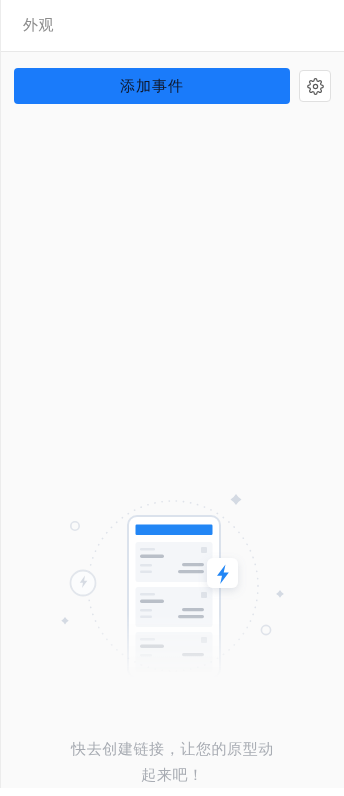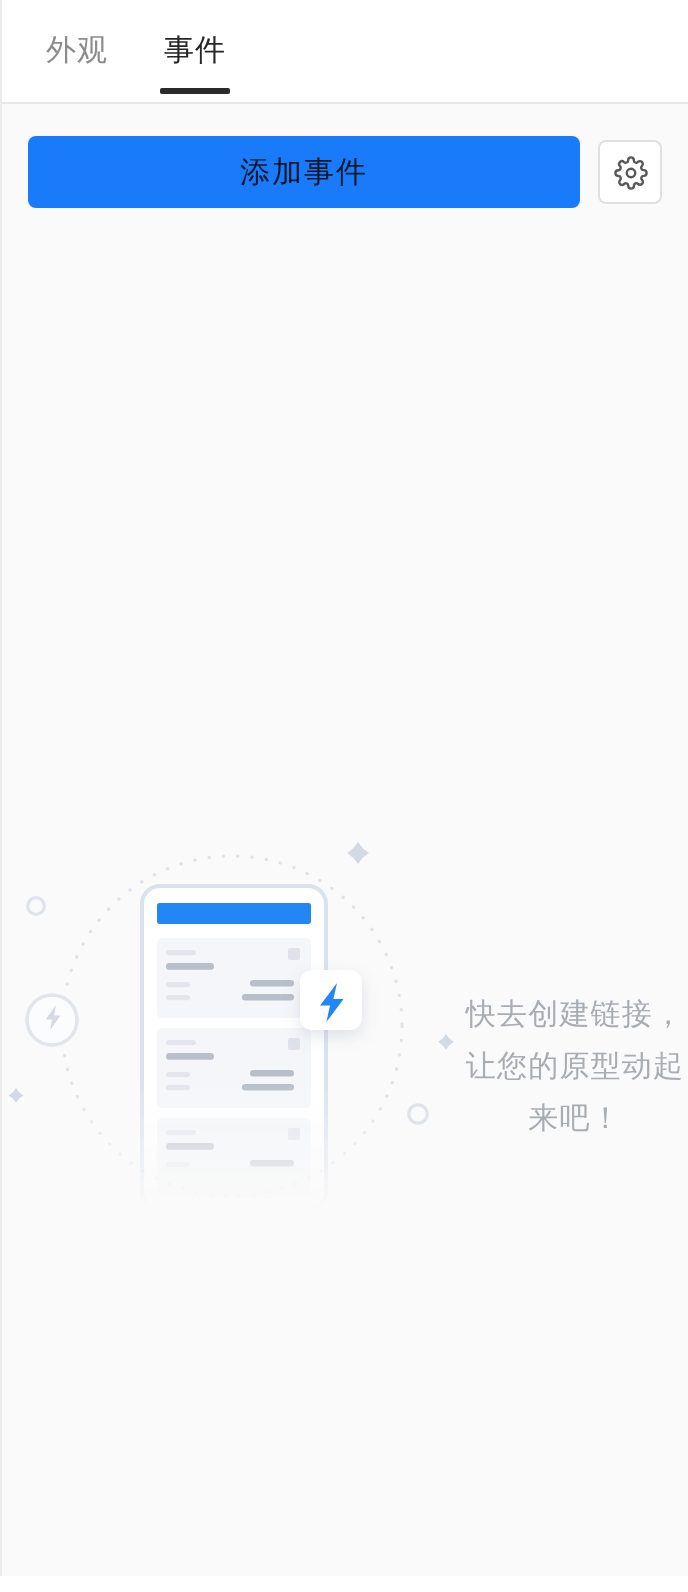--- a/index.html
+++ b/index.html
@@ -113,23 +113,23 @@
     align-items: center;
     justify-content: center;
   }
 
   .gear-button svg { display: block; }
 
   
   .empty-state {
     flex: 1 1 auto;
     display: flex;
-    flex-direction: row;
-    align-items: center;
-    justify-content: center;
+    flex-direction: column;
+    align-items: center;
+    justify-content: flex-end;
     padding-top: 118px;
     min-height: 0;
   }
 
   .illustration {
     width: 230px;
     height: 200px;
     position: relative;
   }
 
@@ -150,23 +150,20 @@
   }
 </style>
 </head>
 <body>
 
 <div class="panel">
 
   <div class="tab-bar">
     <div class="tab">
       <span>外观</span>
-    </div>
-    <div class="tab active">
-      <span>事件</span>
     </div>
   </div>
 
   <div class="body-area">
 
     <div class="action-row">
       <button class="add-button">添加事件</button>
       <button class="gear-button">
         <span>
           <svg width="17" height="17" viewBox="0 0 24 24" fill="none" stroke="#595959" stroke-width="1.7" stroke-linecap="round" stroke-linejoin="round">

